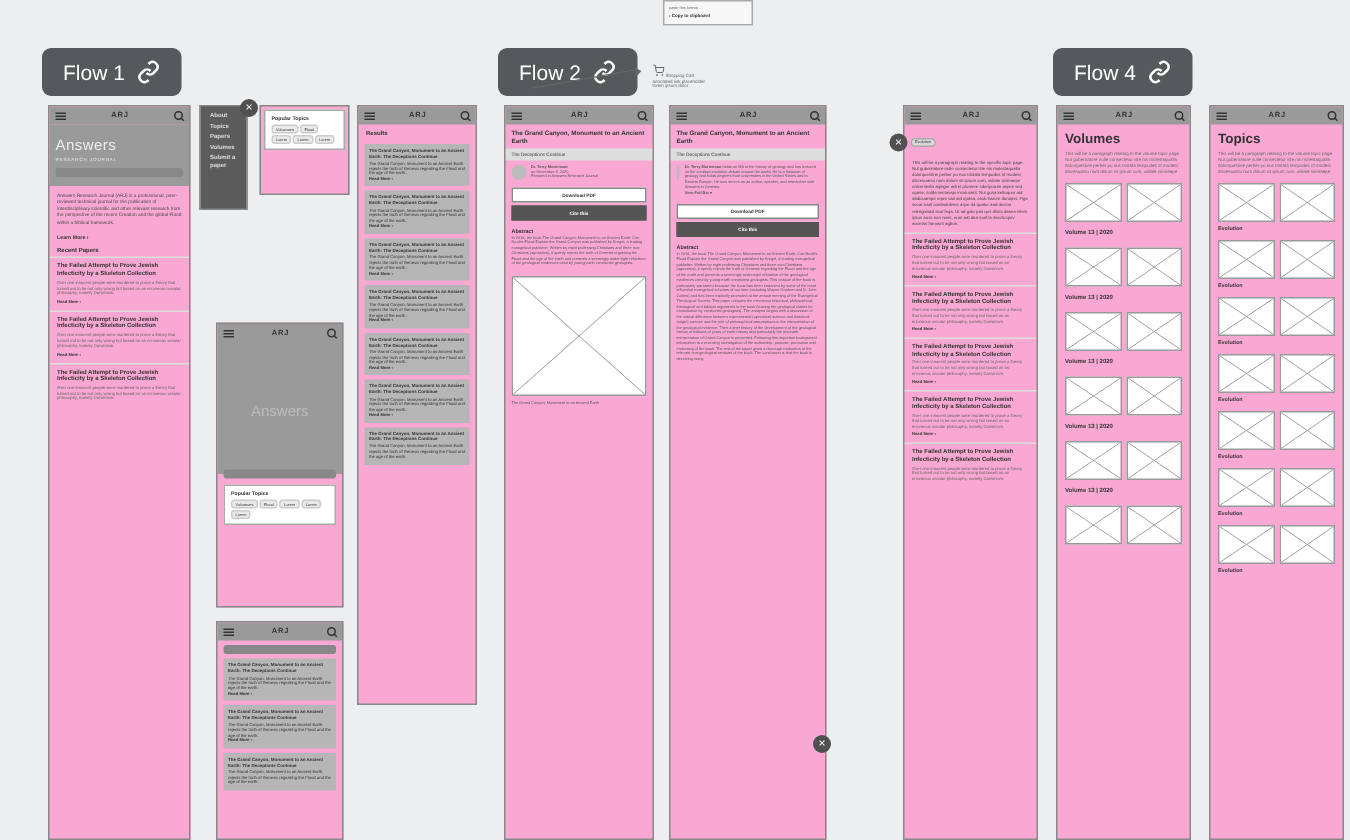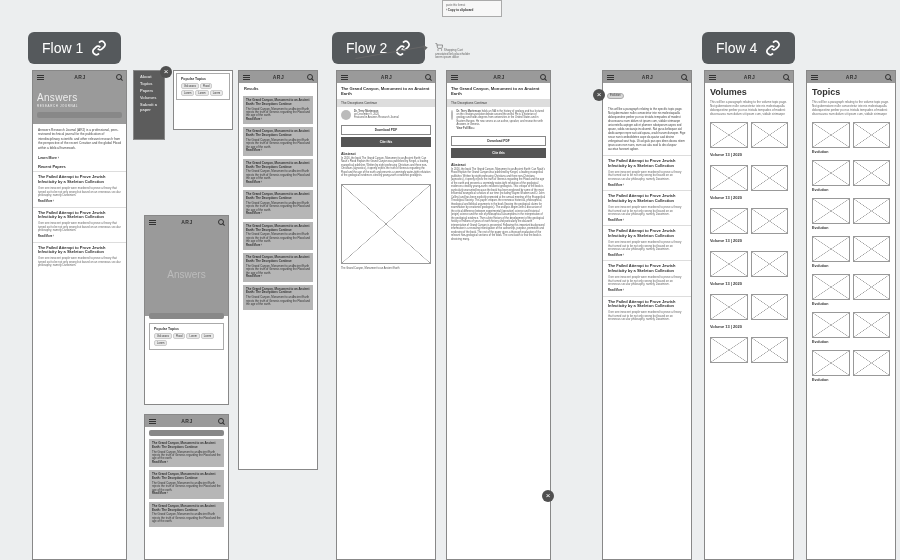--- a/index.html
+++ b/index.html
@@ -26,21 +26,21 @@
     padding: 8px 14px;
     border-radius: 6px;
     display: flex;
     align-items: center;
     gap: 8px;
   }
   .flow-tab svg { width: 16px; height: 16px; }
   
   .frame {
     position: absolute;
-    background: #ffffff;
+    background: #f9a8d4;
     border: 1px solid #888;
     width: 95px;
     overflow: hidden;
   }
   .topbar {
     background: #9a9a9a;
     display: flex;
     align-items: center;
     justify-content: space-between;
     padding: 3px 4px;

